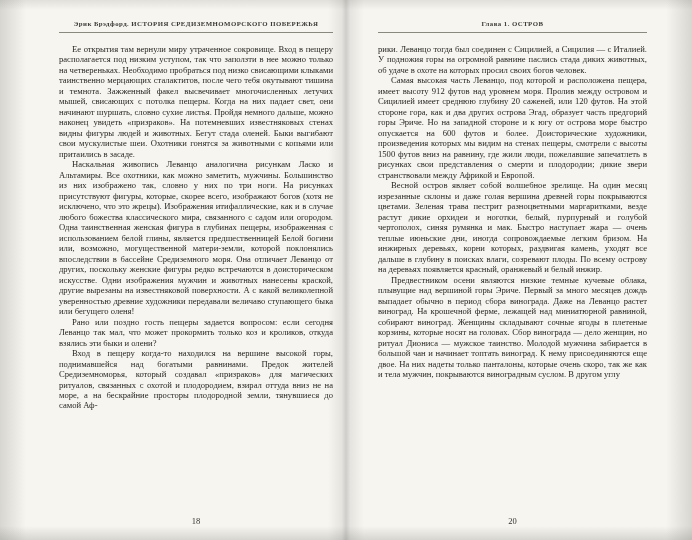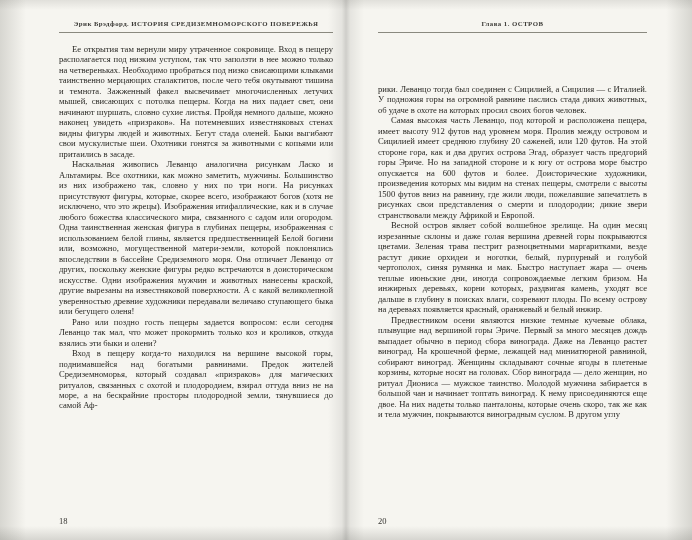--- a/index.html
+++ b/index.html
@@ -46,24 +46,25 @@
   .text-body {
     flex: 1 1 auto;
     margin-top: 11px;
     font-size: 8.6px;
     line-height: 1.22;
     text-align: justify;
     color: #282723;
     overflow: hidden;
   }
   .text-body p { margin: 0; text-indent: 13px; }
-  .text-body p.no-indent { text-indent: 0; margin-top: 40px; }
+  .text-body p.no-indent { text-indent: 0; }
 
   .page-number {
     flex: 0 0 auto;
+    text-align: center;
     font-size: 8.5px;
     color: #34332f;
     padding: 6px 0 14px 0;
   }
 
   
   .gutter {
     position: absolute;
     left: 328px;
     top: 0;

